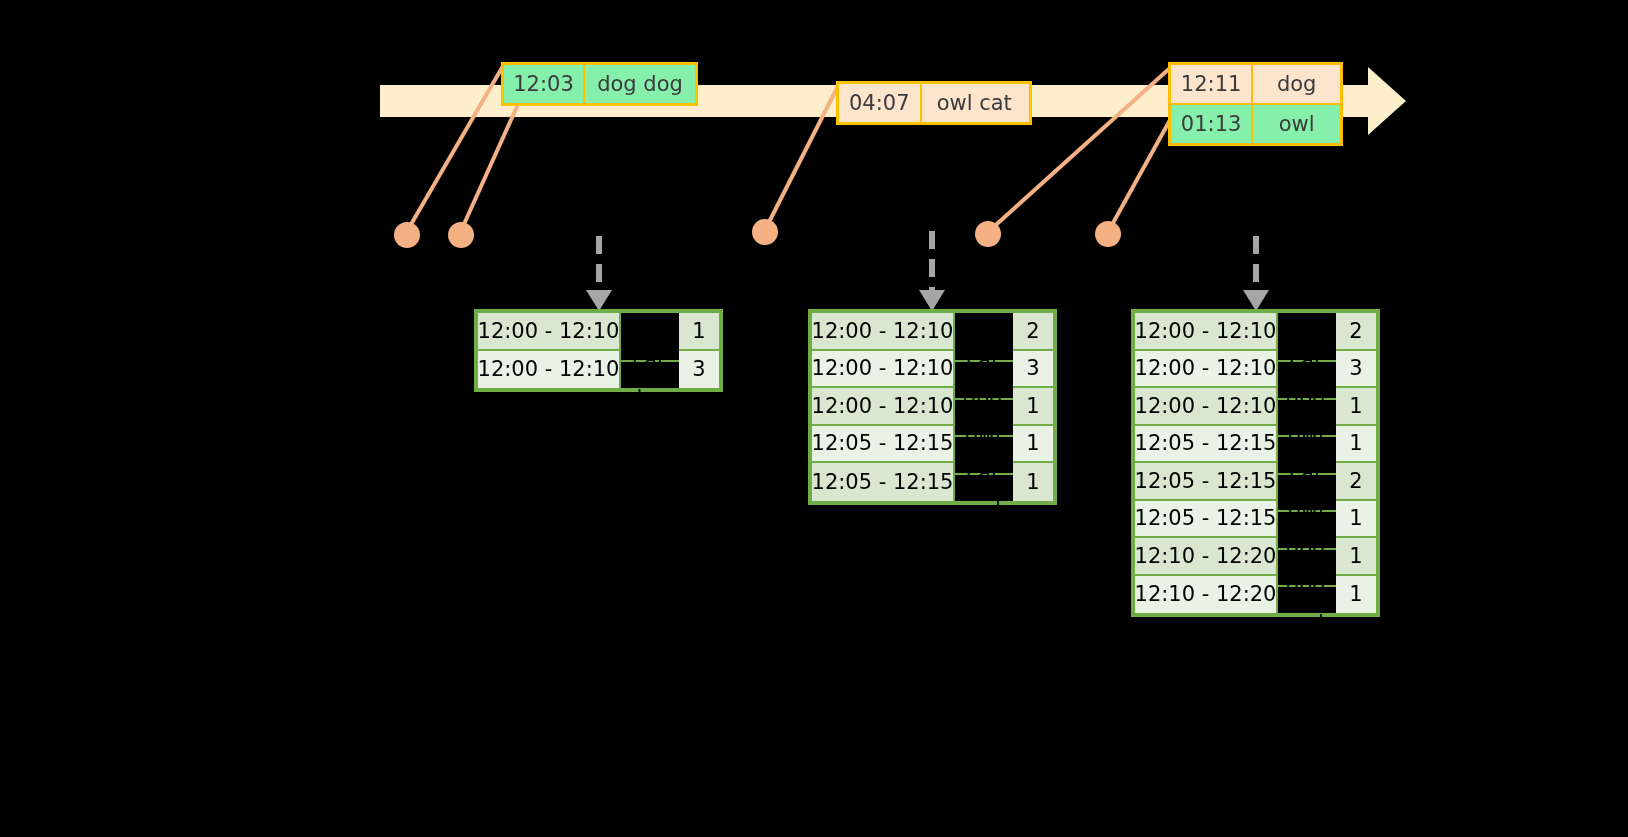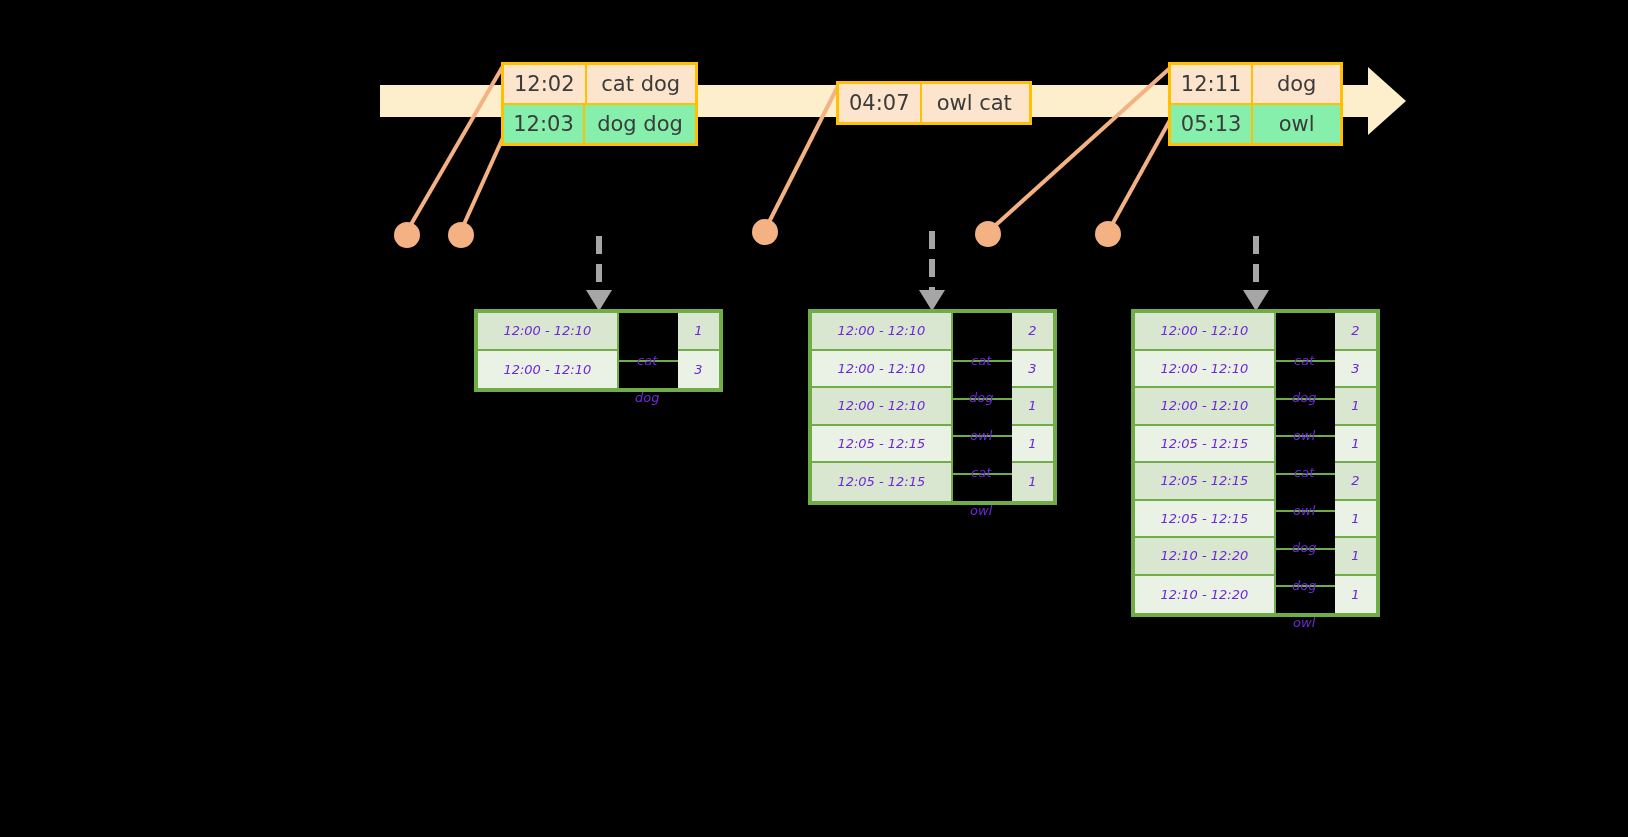--- a/index.html
+++ b/index.html
@@ -101,27 +101,26 @@
     box-sizing: border-box;
   }
   .res-row {
     display: flex;
     height: 37.5px;
   }
   .res-cell {
     display: flex;
     align-items: center;
     justify-content: center;
-    font-size: 13px;
-    color: #6d28d9;
+    font-size: 21px;
+    color: #000000;
     box-sizing: border-box;
     border-right: 2px solid #70AD47;
     border-bottom: 2px solid #70AD47;
     white-space: nowrap;
-    font-style: italic;
   }
   .res-cell:last-child { border-right: none; }
   .res-row:last-child .res-cell { border-bottom: none; }
   .res-cell.range { width: 143px; }
   .res-cell.key   { width: 60px; margin-top: 47px; }
   .res-cell.count { width: 42px; }
   .shade-dark  .res-cell { background: #D9E6D0; }
   .shade-light .res-cell { background: #EAF1E5; }
 
   .rt1 { left: 474px; top: 309px; width: 249px; }
@@ -158,44 +157,40 @@
     </g>
   </svg>
 
   <div class="event-dot" style="left:394px; top:222px;"></div>
   <div class="event-dot" style="left:448px; top:222px;"></div>
   <div class="event-dot" style="left:752px; top:219px;"></div>
   <div class="event-dot" style="left:975px; top:221px;"></div>
   <div class="event-dot" style="left:1095px; top:221px;"></div>
 
   <div class="event-box ev1">
-    <div class="event-row ev-shade-a">
-      <div class="event-cell time">12:02</div>
-      <div class="event-cell payload">cat dog</div>
-    </div>
     <div class="event-row ev-shade-b">
       <div class="event-cell time">12:03</div>
       <div class="event-cell payload">dog dog</div>
     </div>
   </div>
 
   <div class="event-box ev2">
     <div class="event-row ev-shade-a">
       <div class="event-cell time">04:07</div>
       <div class="event-cell payload">owl cat</div>
     </div>
   </div>
 
   <div class="event-box ev3">
     <div class="event-row ev-shade-a">
       <div class="event-cell time">12:11</div>
       <div class="event-cell payload">dog</div>
     </div>
     <div class="event-row ev-shade-b">
-      <div class="event-cell time">05:13</div>
+      <div class="event-cell time">01:13</div>
       <div class="event-cell payload">owl</div>
     </div>
   </div>
 
   <div class="result-table rt1">
       <div class="res-row shade-dark">
         <div class="res-cell range">12:00 - 12:10</div>
         <div class="res-cell key">cat</div>
         <div class="res-cell count">1</div>
       </div>

